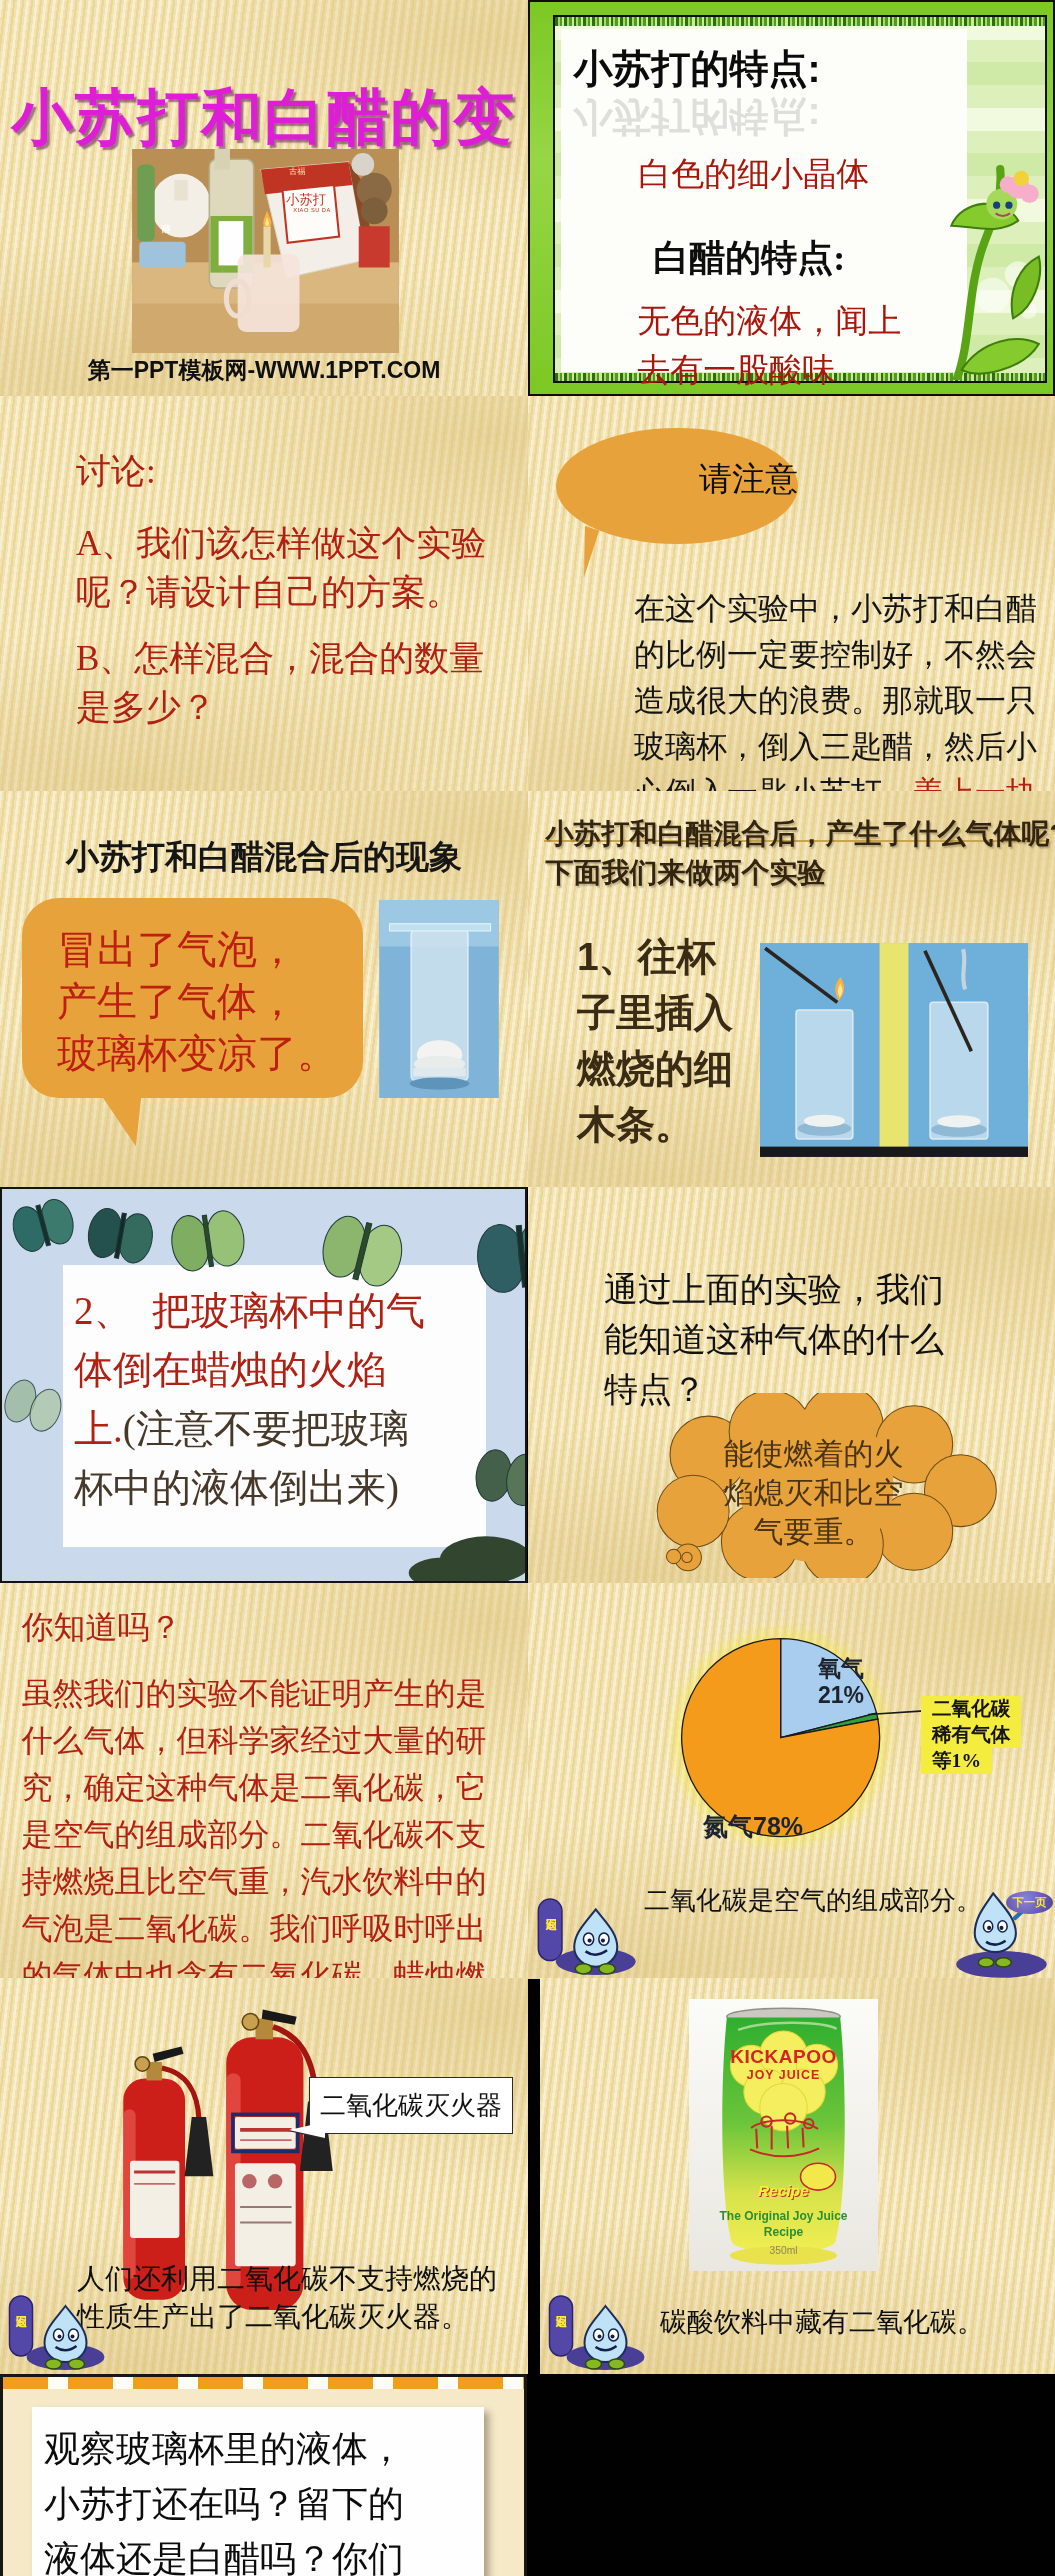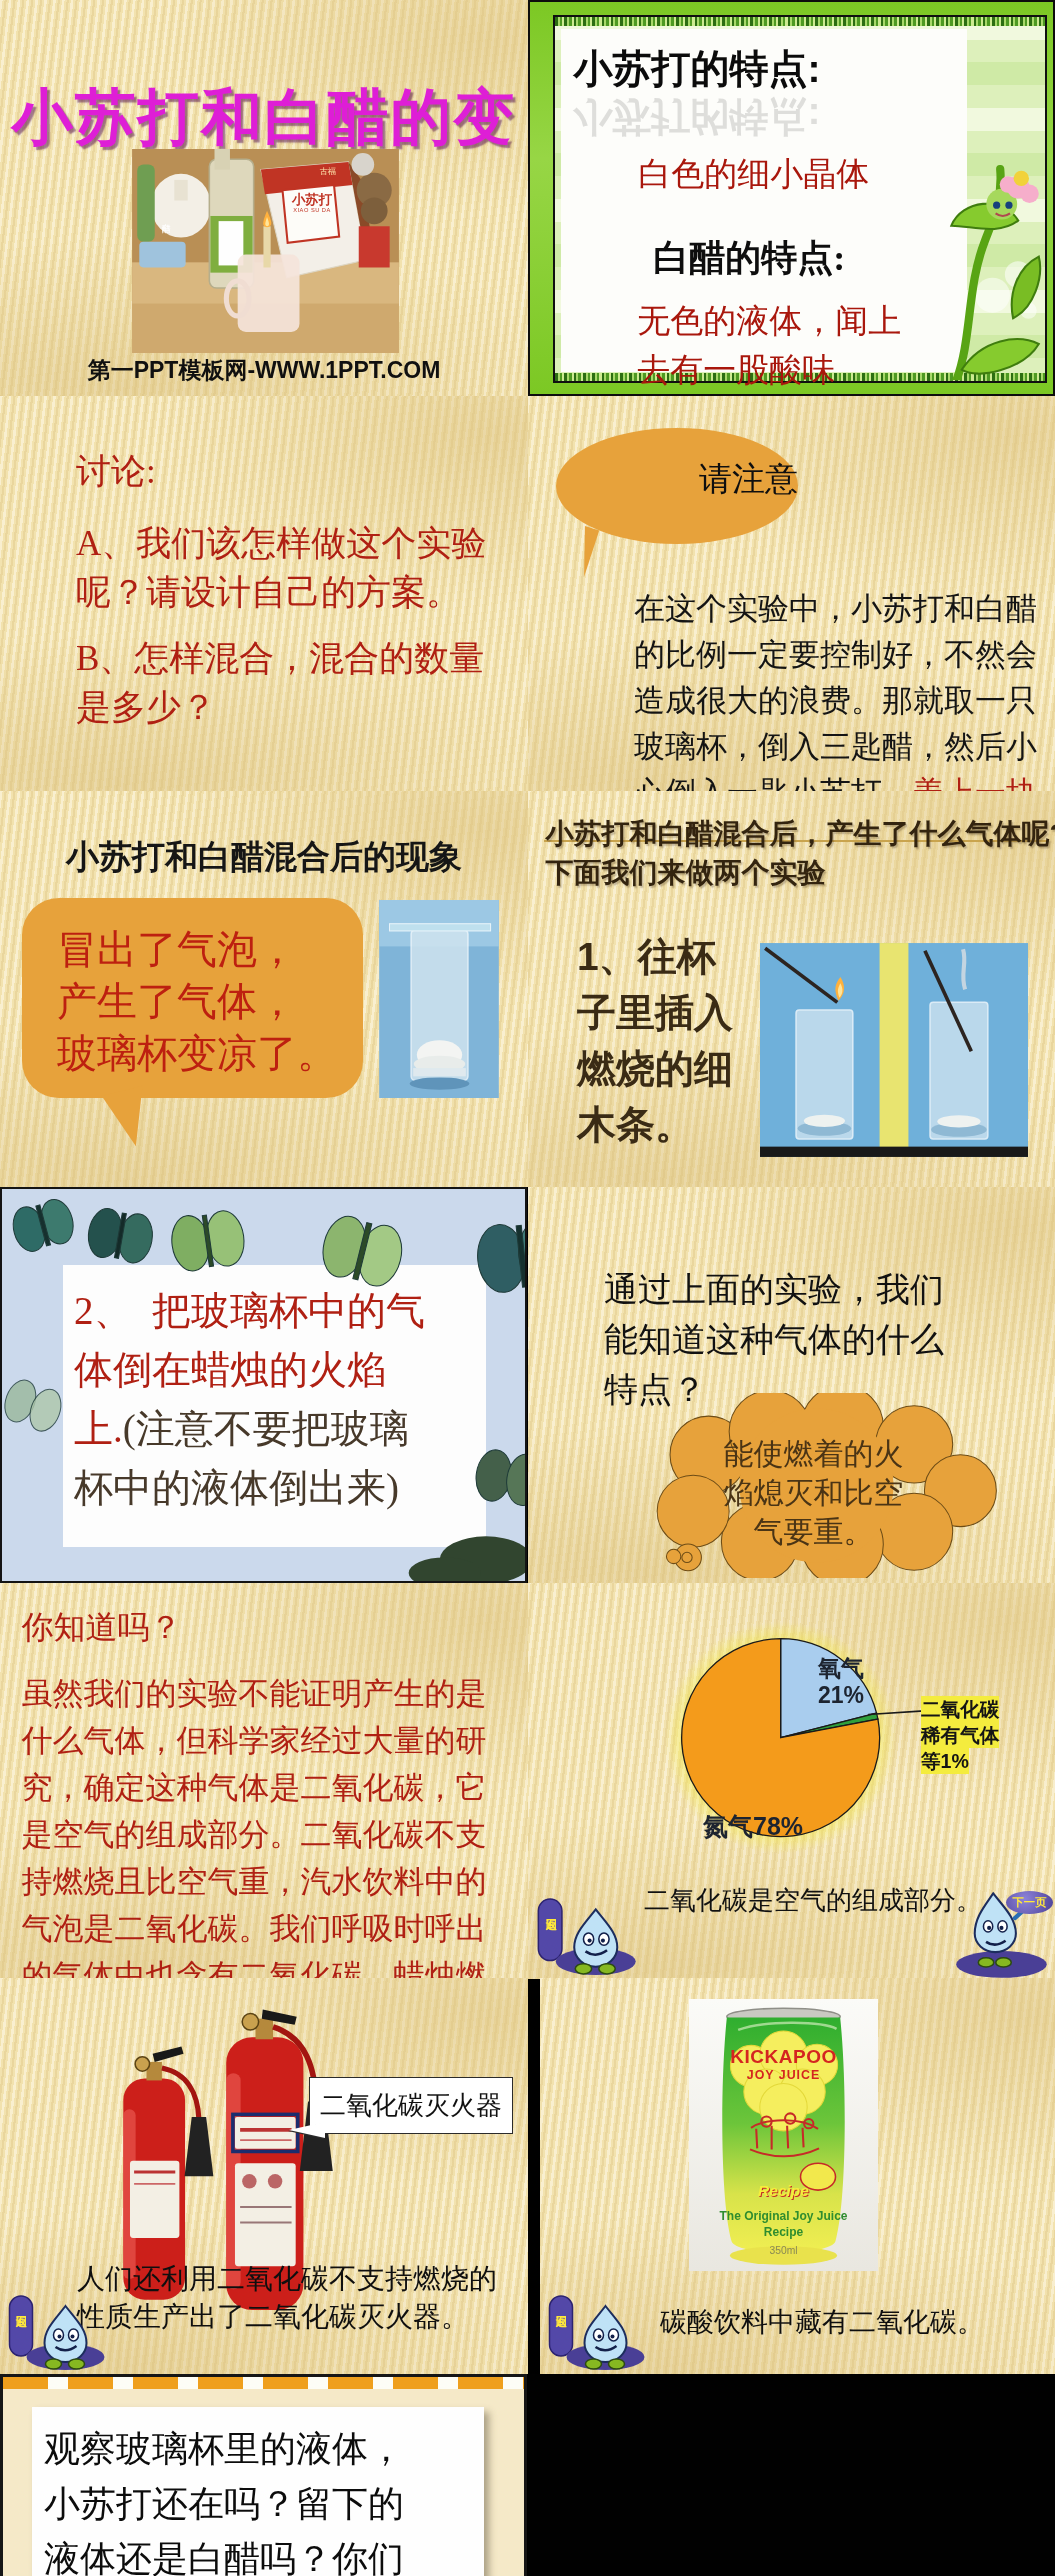--- a/index.html
+++ b/index.html
@@ -76,21 +76,21 @@
   .s8-cloud-text{left:131px;top:247px;width:309px;text-align:center;font-size:30px;color:#4a3415;line-height:39px;}
   
   .s9-h{left:21.6px;top:23px;font-size:32px;color:#b02013;}
   .s9-p{left:21.6px;top:87px;font-size:31px;color:#b02013;line-height:47px;}
   
   .s10-lab-o2{left:272px;top:72px;width:82px;text-align:center;font-size:23px;font-weight:bold;
     color:#1d2430;font-family:Liberation Sans, sans-serif;line-height:27px;}
   .s10-lab-n2{left:175px;top:227px;font-size:25px;font-weight:bold;color:#1d2430;font-family:"Liberation Sans",sans-serif;}
   .s10-lab-co2{left:393px;top:113px;font-size:19.6px;font-weight:bold;color:#151515;
     font-family:"Liberation Sans",sans-serif;line-height:26px;}
-  .s10-lab-co2 .ln{background:#f4ec3e;padding:0 0;width:fit-content;}
+  .s10-lab-co2 .ln{background:#f4ec3e;padding:0 11px;width:fit-content;font-family:Liberation Serif, serif;}
   .s10-caption{left:116px;top:300px;font-size:26px;color:#111;}
   
   .s11-callout{left:309px;top:99px;width:202px;height:55px;background:#fff;border:1.5px solid #2b2b2b;
     display:flex;align-items:center;justify-content:center;font-size:26px;color:#111;}
   .s11-pointer{left:289px;top:144px;width:0;height:0;border-style:solid;border-width:8.2px 36px 8.2px 0;
     border-color:transparent #fff transparent transparent;filter:drop-shadow(-1px 1px 0 #2b2b2b);}
   .s11-text{left:77px;top:282px;font-size:28px;color:#0f0f0f;line-height:38px;}
   
   .s12-photo{left:149px;top:20.6px;width:189px;height:272px;background:linear-gradient(180deg,#fbfbf8,#e9e7e0);}
   .s12-caption{left:120px;top:326px;font-size:27px;color:#0f0f0f;}
@@ -133,23 +133,23 @@
       <ellipse cx="205" cy="290" rx="22" ry="34" fill="none" stroke="#f0ddd2" stroke-width="10"></ellipse>
       <rect x="255" y="150" width="14" height="80" fill="#e8d8a8"></rect>
       <path d="M262 120 C252 145 252 150 262 152 C274 150 272 142 262 120 Z" fill="#ffb13d"></path>
       <path d="M262 132 C257 146 258 149 262 150 C268 149 266 143 262 132 Z" fill="#ffe59a"></path>
       <circle cx="470" cy="80" r="34" fill="#8a6a44"></circle>
         <circle cx="470" cy="120" r="26" fill="#7d5f3c"></circle>
       <rect x="440" y="150" width="60" height="80" fill="#c8392e"></rect>
       <circle cx="448" cy="30" r="22" fill="#d8d4cc"></circle>
     </svg>
     <div class="abs sans" style="left:161px;top:216px;font-size:8.8px;color:#fff;writing-mode:vertical-rl;text-orientation:upright;letter-spacing:1px">白醋</div>
-    <div class="abs sans" style="left:286px;top:191px;width:52px;text-align:center;font-size:13.4px;font-weight:bold;color:#c03424">小苏打</div>
+    <div class="abs sans" style="left:286px;top:191px;width:52px;font-size:13.4px;font-weight:normal;color:#c03424">小苏打</div>
     <div class="abs sans" style="left:286px;top:207px;width:52px;text-align:center;font-size:5.7px;color:#c03424;letter-spacing:0.5px">XIAO SU DA</div>
-    <div class="abs sans" style="left:289px;top:166px;width:47px;text-align:right;font-size:8.2px;color:#ffe9b0">古福</div>
+    <div class="abs sans" style="left:289px;top:166px;width:47px;text-align:left;font-size:8.2px;color:#ffe9b0">古福</div>
     <div class="abs s1-caption">第一PPT模板网-WWW.1PPT.COM</div>
   </div>
 
   <div class="slide" style="left:528px;top:0;background:#111">
     <div class="abs s2-frame">
       <div class="abs s2-inner">
         <div class="abs s2-lace" style="top:0"></div>
         <div class="abs s2-lace" style="bottom:0"></div>
         <div class="abs s2-panel">
           <div class="abs s2-title sans">小苏打的特点:</div>

